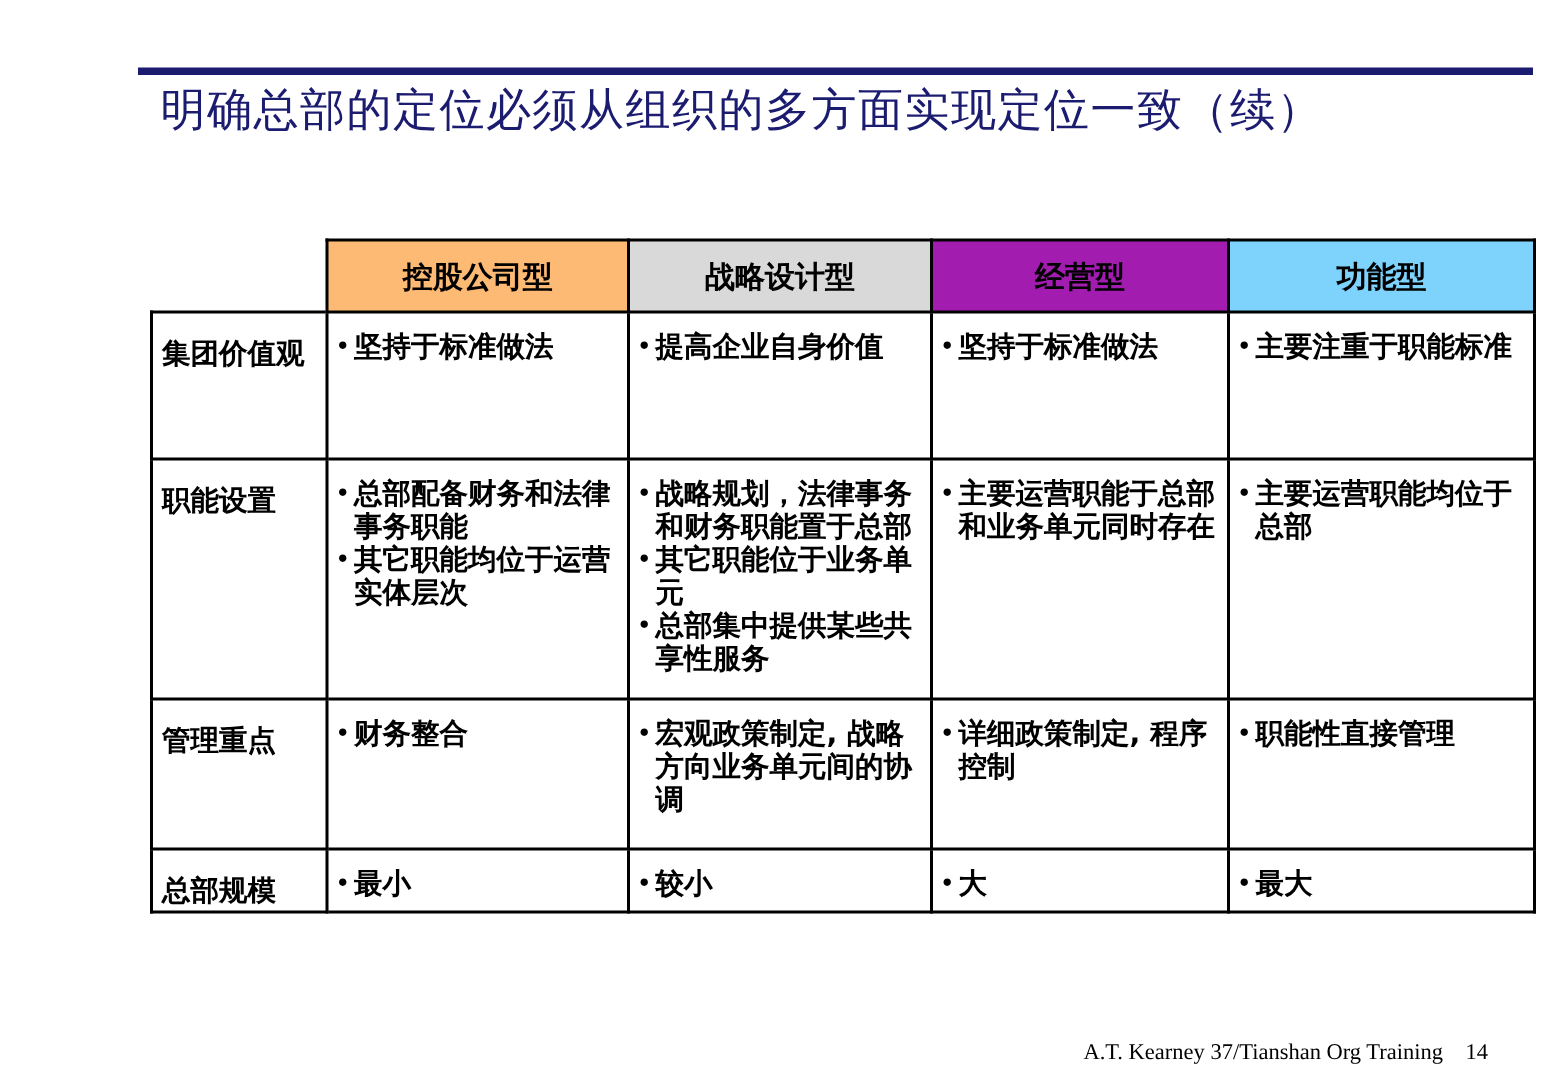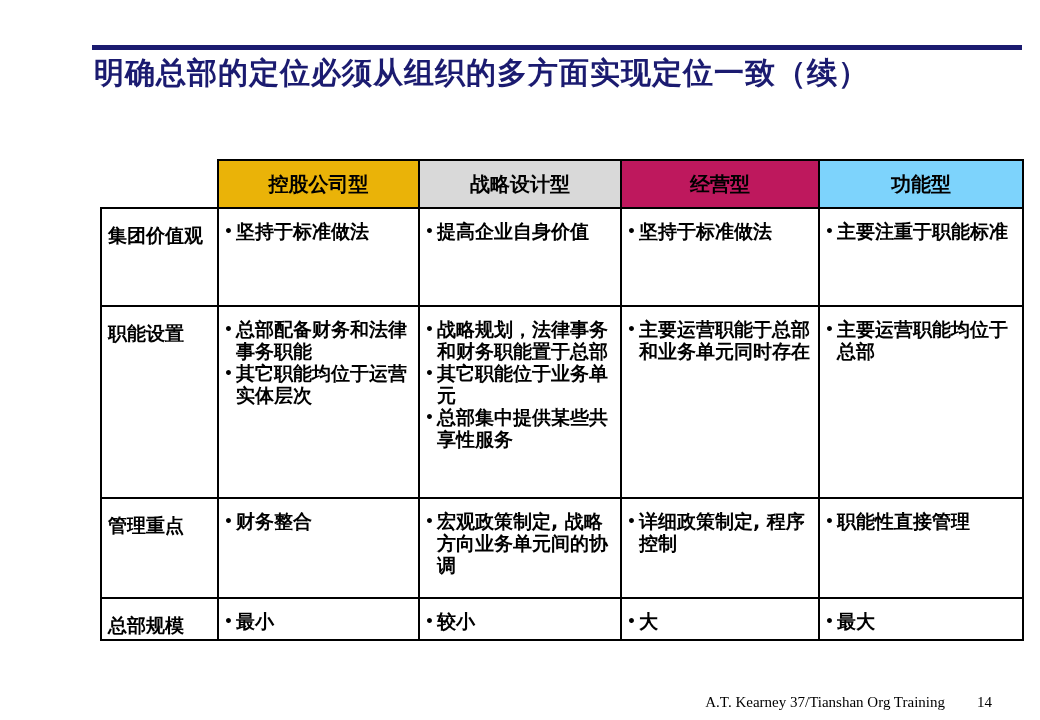--- a/index.html
+++ b/index.html
@@ -13,24 +13,24 @@
   .slide { position: absolute; inset: 0; }
 
   .title-rule {
     position: absolute;
     left: 92px; top: 45px;
     width: 930px; height: 5px;
     background: #1b1b70;
   }
   .slide-title {
     position: absolute;
-    left: 94px; top: 53px;
+    left: 107px; top: 53px;
     margin: 0;
     font-size: 30px;
-    font-weight: bold;
+    font-weight: normal;
     letter-spacing: 1px;
     color: #1b1b70;
     white-space: nowrap;
   }
 
   table.matrix {
     position: absolute;
     left: 100px; top: 159px;
     border-collapse: collapse;
     table-layout: fixed;
@@ -74,42 +74,42 @@
   }
 
   .footer {
     position: absolute;
     right: 48px; bottom: 9px;
     font-family: "Liberation Serif", serif;
     font-size: 15px;
     color: #000000;
     white-space: nowrap;
   }
-  .footer .page-number { margin-left: 32px; }
+  .footer .page-number { margin-left: 15px; }
 </style>
 </head>
 <body>
 
 <div class="slide">
   <div class="title-rule" style="background: rgb(27, 27, 112);"></div>
   <h1 class="slide-title" style="color: rgb(27, 27, 112);">明确总部的定位必须从组织的多方面实现定位一致（续）</h1>
   <table class="matrix" id="matrix">
       <colgroup>
         <col style="width: 117px;">
         <col style="width: 201px;">
         <col style="width: 202px;">
         <col style="width: 198px;">
         <col style="width: 204px;">
       </colgroup>
       <thead>
         <tr style="height: 48px;">
           <th class="corner"></th>
-          <th class="col-head" style="background: #eab308;">控股公司型</th>
+          <th class="col-head" style="background: #fdba74;">控股公司型</th>
           <th class="col-head" style="background: rgb(217, 217, 217);">战略设计型</th>
-          <th class="col-head" style="background: #be185d;">经营型</th>
+          <th class="col-head" style="background: #a21caf;">经营型</th>
           <th class="col-head" style="background: #7dd3fc;">功能型</th>
         </tr>
       </thead>
       <tbody>
         <tr style="height: 98px; border-radius: 20px;">
           <th class="row-label">集团价值观</th>
           <td class="cell">
             <div class="bullet-item">
               <span class="bullet-marker">•</span>
               <span class="bullet-text">坚持于标准做法</span>
@@ -127,21 +127,21 @@
               <span class="bullet-text">坚持于标准做法</span>
             </div>
           </td>
           <td class="cell">
             <div class="bullet-item">
               <span class="bullet-marker">•</span>
               <span class="bullet-text">主要注重于职能标准</span>
             </div>
           </td>
         </tr>
-        <tr style="height: 192px; margin-left: 36px;">
+        <tr style="height: 160px; margin-left: 36px;">
           <th class="row-label">职能设置</th>
           <td class="cell">
             <div class="bullet-item">
               <span class="bullet-marker">•</span>
               <span class="bullet-text">总部配备财务和法律事务职能</span>
             </div>
             <div class="bullet-item">
               <span class="bullet-marker">•</span>
               <span class="bullet-text">其它职能均位于运营实体层次</span>
             </div>

